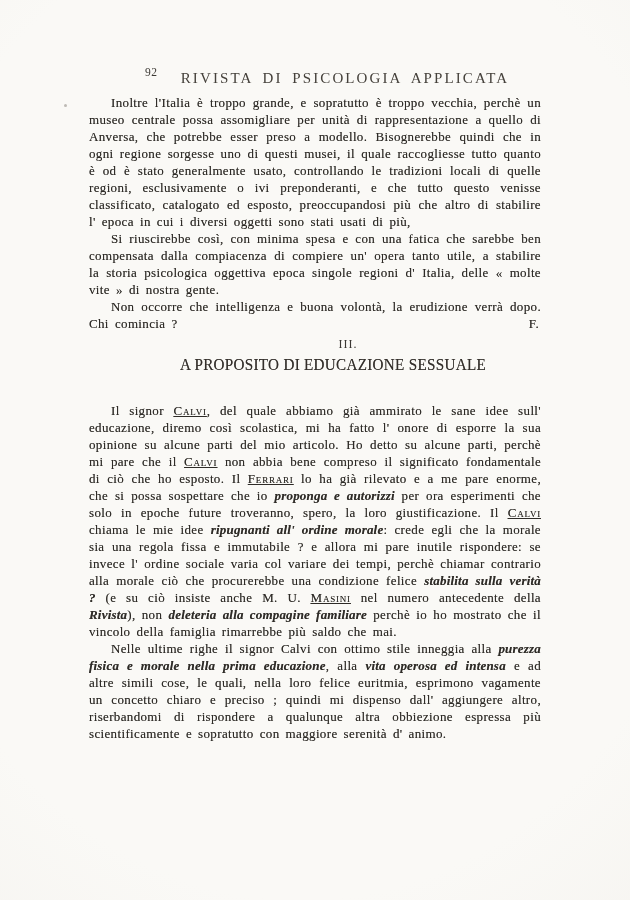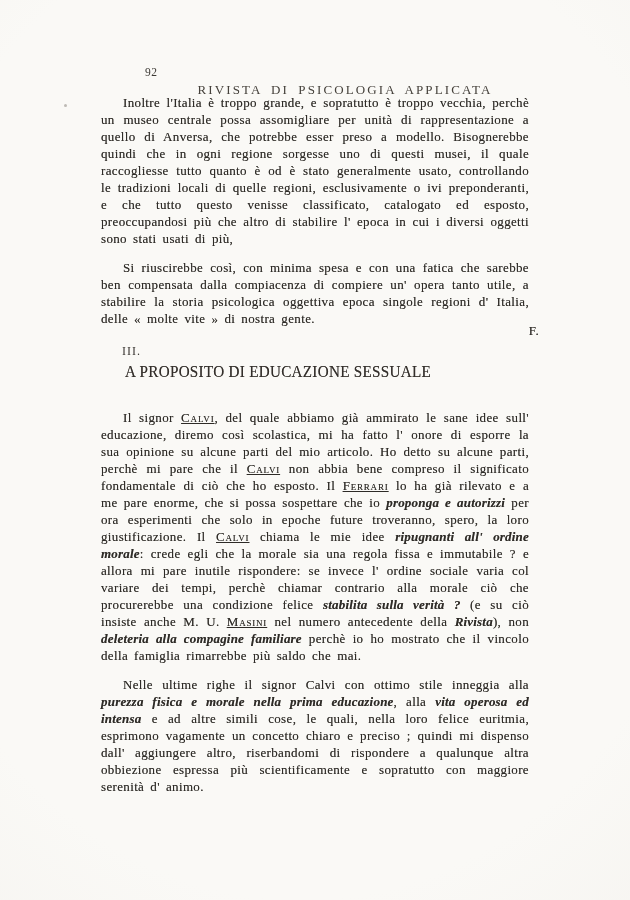--- a/index.html
+++ b/index.html
@@ -26,55 +26,55 @@
     position: relative;
     height: 14px;
     font-size: 11.5px;
     color: #3c3934;
   }
   .pagenum {
     position: absolute; left: 56px; top: 0;
     letter-spacing: 0.5px;
   }
   .journal {
-    position: absolute; left: calc(50% + 30px); top: 16px;
+    position: absolute; left: calc(50% + 30px); top: 4px;
     transform: translateX(-50%);
-    font-size: 13px;
+    font-size: 15px;
     letter-spacing: 2.1px;
     word-spacing: 4px;
     white-space: nowrap;
     color: #45413b;
   }
   
   .body-block {
     font-size: 13px;
     line-height: 17px;
     letter-spacing: 0.35px;
     word-spacing: 2.5px;
     text-align: justify;
     text-shadow: 0 0 0.4px rgba(46,43,39,0.55);
   }
   .body-block-1 { margin-top: 14px; }
   .body-block-2 { margin-top: 27px; }
-  .para { margin: 12px; text-indent: 22px; }
+  .para { margin: 0; text-indent: 22px; }
   .para span.i  { font-style: italic; letter-spacing: 0.2px; font-weight: bold; }
   .para span.sc { font-variant: small-caps; letter-spacing: 0.8px; text-decoration: underline; }
   .signoff {
     text-align: right;
     margin-top: -17px;
     line-height: 17px;
     padding-right: 2px;
   }
   .signoff.sc {
     font-variant: small-caps;
     letter-spacing: 1.6px;
     word-spacing: 3px;
   }
   
-  .section-heading { }
+  .section-heading { text-align: center; }
   .sec-num {
     margin-top: 5px;
     font-size: 12px;
     line-height: 14px;
     letter-spacing: 1px;
     transform: translateX(33px);
     color: #3a3733;
   }
   .sec-title {
     margin-top: 4px;
@@ -101,20 +101,21 @@
   <div class="content">
 
     <div class="running-header">
       <span class="pagenum">92</span>
       <span class="journal">RIVISTA DI PSICOLOGIA APPLICATA</span>
     </div>
 
     <div class="body-block body-block-1">
         <p class="para"><span class="n">Inoltre l'Italia è troppo grande, e sopratutto è troppo vecchia, perchè un museo centrale possa assomigliare per unità di rappresentazione a quello di Anversa, che potrebbe esser preso a modello. Bisognerebbe quindi che in ogni regione sorgesse uno di questi musei, il quale raccogliesse tutto quanto è od è stato generalmente usato, controllando le tradizioni locali di quelle regioni, esclusivamente o ivi preponderanti, e che tutto questo venisse classificato, catalogato ed esposto, preoccupandosi più che altro di stabilire l' epoca in cui i diversi oggetti sono stati usati di più,</span></p>
         <p class="para"><span class="n">Si riuscirebbe così, con minima spesa e con una fatica che sarebbe ben compensata dalla compiacenza di compiere un' opera tanto utile, a stabilire la storia psicologica oggettiva epoca singole regioni d' Italia, delle « molte vite » di nostra gente.</span></p>
+        <p class="para"><span class="n">Non occorre che intelligenza e buona volontà, la erudizione verrà dopo. Chi comincia ?</span></p>
         <div class="signoff">F.</div>
       </div>
 
     <div class="section-heading">
       <div class="sec-num">III.</div>
       <div class="sec-title">A PROPOSITO DI EDUCAZIONE SESSUALE</div>
     </div>
 
     <div class="body-block body-block-2">
         <p class="para"><span class="n">Il signor </span><span class="sc">Calvi</span><span class="n">, del quale abbiamo già ammirato le sane idee sull' educazione, diremo così scolastica, mi ha fatto l' onore di esporre la sua opinione su alcune parti del mio articolo. Ho detto su alcune parti, perchè mi pare che il </span><span class="sc">Calvi</span><span class="n"> non abbia bene compreso il significato fondamentale di ciò che ho esposto. Il </span><span class="sc">Ferrari</span><span class="n"> lo ha già rilevato e a me pare enorme, che si possa sospettare che io </span><span class="i">proponga e autorizzi</span><span class="n"> per ora esperimenti che solo in epoche future troveranno, spero, la loro giustificazione. Il </span><span class="sc">Calvi</span><span class="n"> chiama le mie idee </span><span class="i">ripugnanti all' ordine morale</span><span class="n">: crede egli che la morale sia una regola fissa e immutabile ? e allora mi pare inutile rispondere: se invece l' ordine sociale varia col variare dei tempi, perchè chiamar contrario alla morale ciò che procurerebbe una condizione felice </span><span class="i">stabilita sulla verità ?</span><span class="n"> (e su ciò insiste anche M. U. </span><span class="sc">Masini</span><span class="n"> nel numero antecedente della </span><span class="i">Rivista</span><span class="n">), non </span><span class="i">deleteria alla compagine familiare</span><span class="n"> perchè io ho mostrato che il vincolo della famiglia rimarrebbe più saldo che mai.</span></p>

